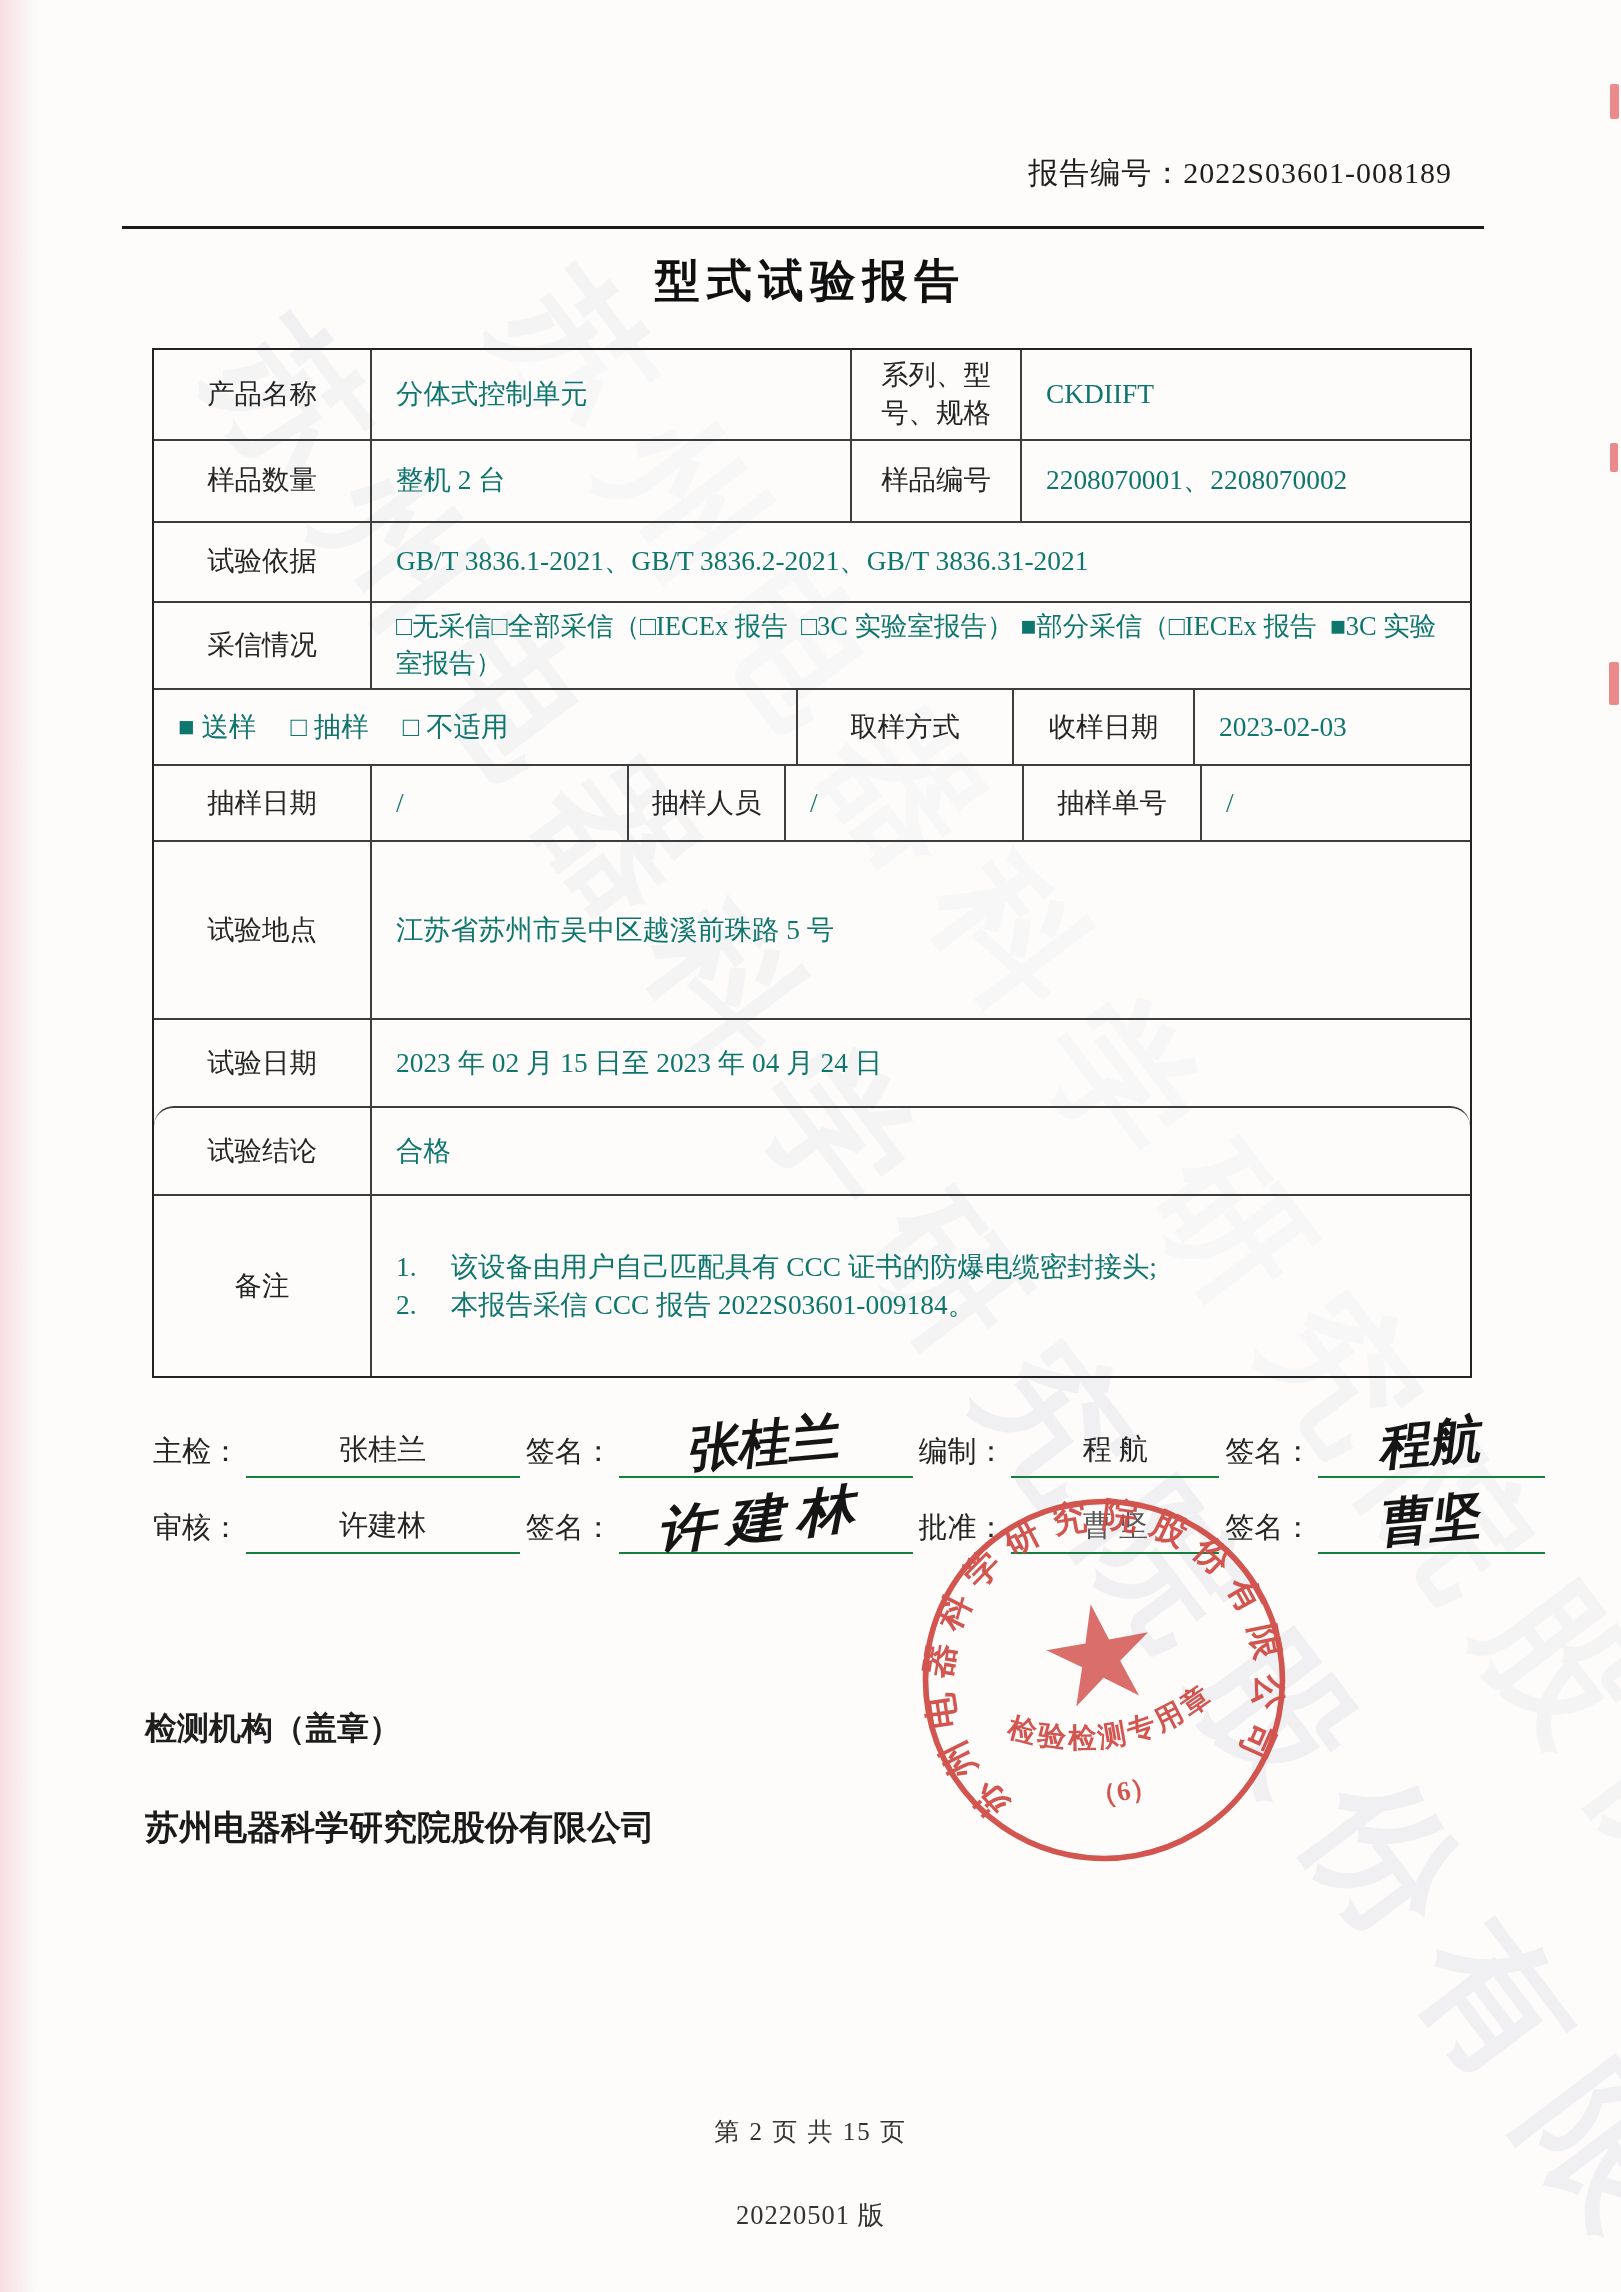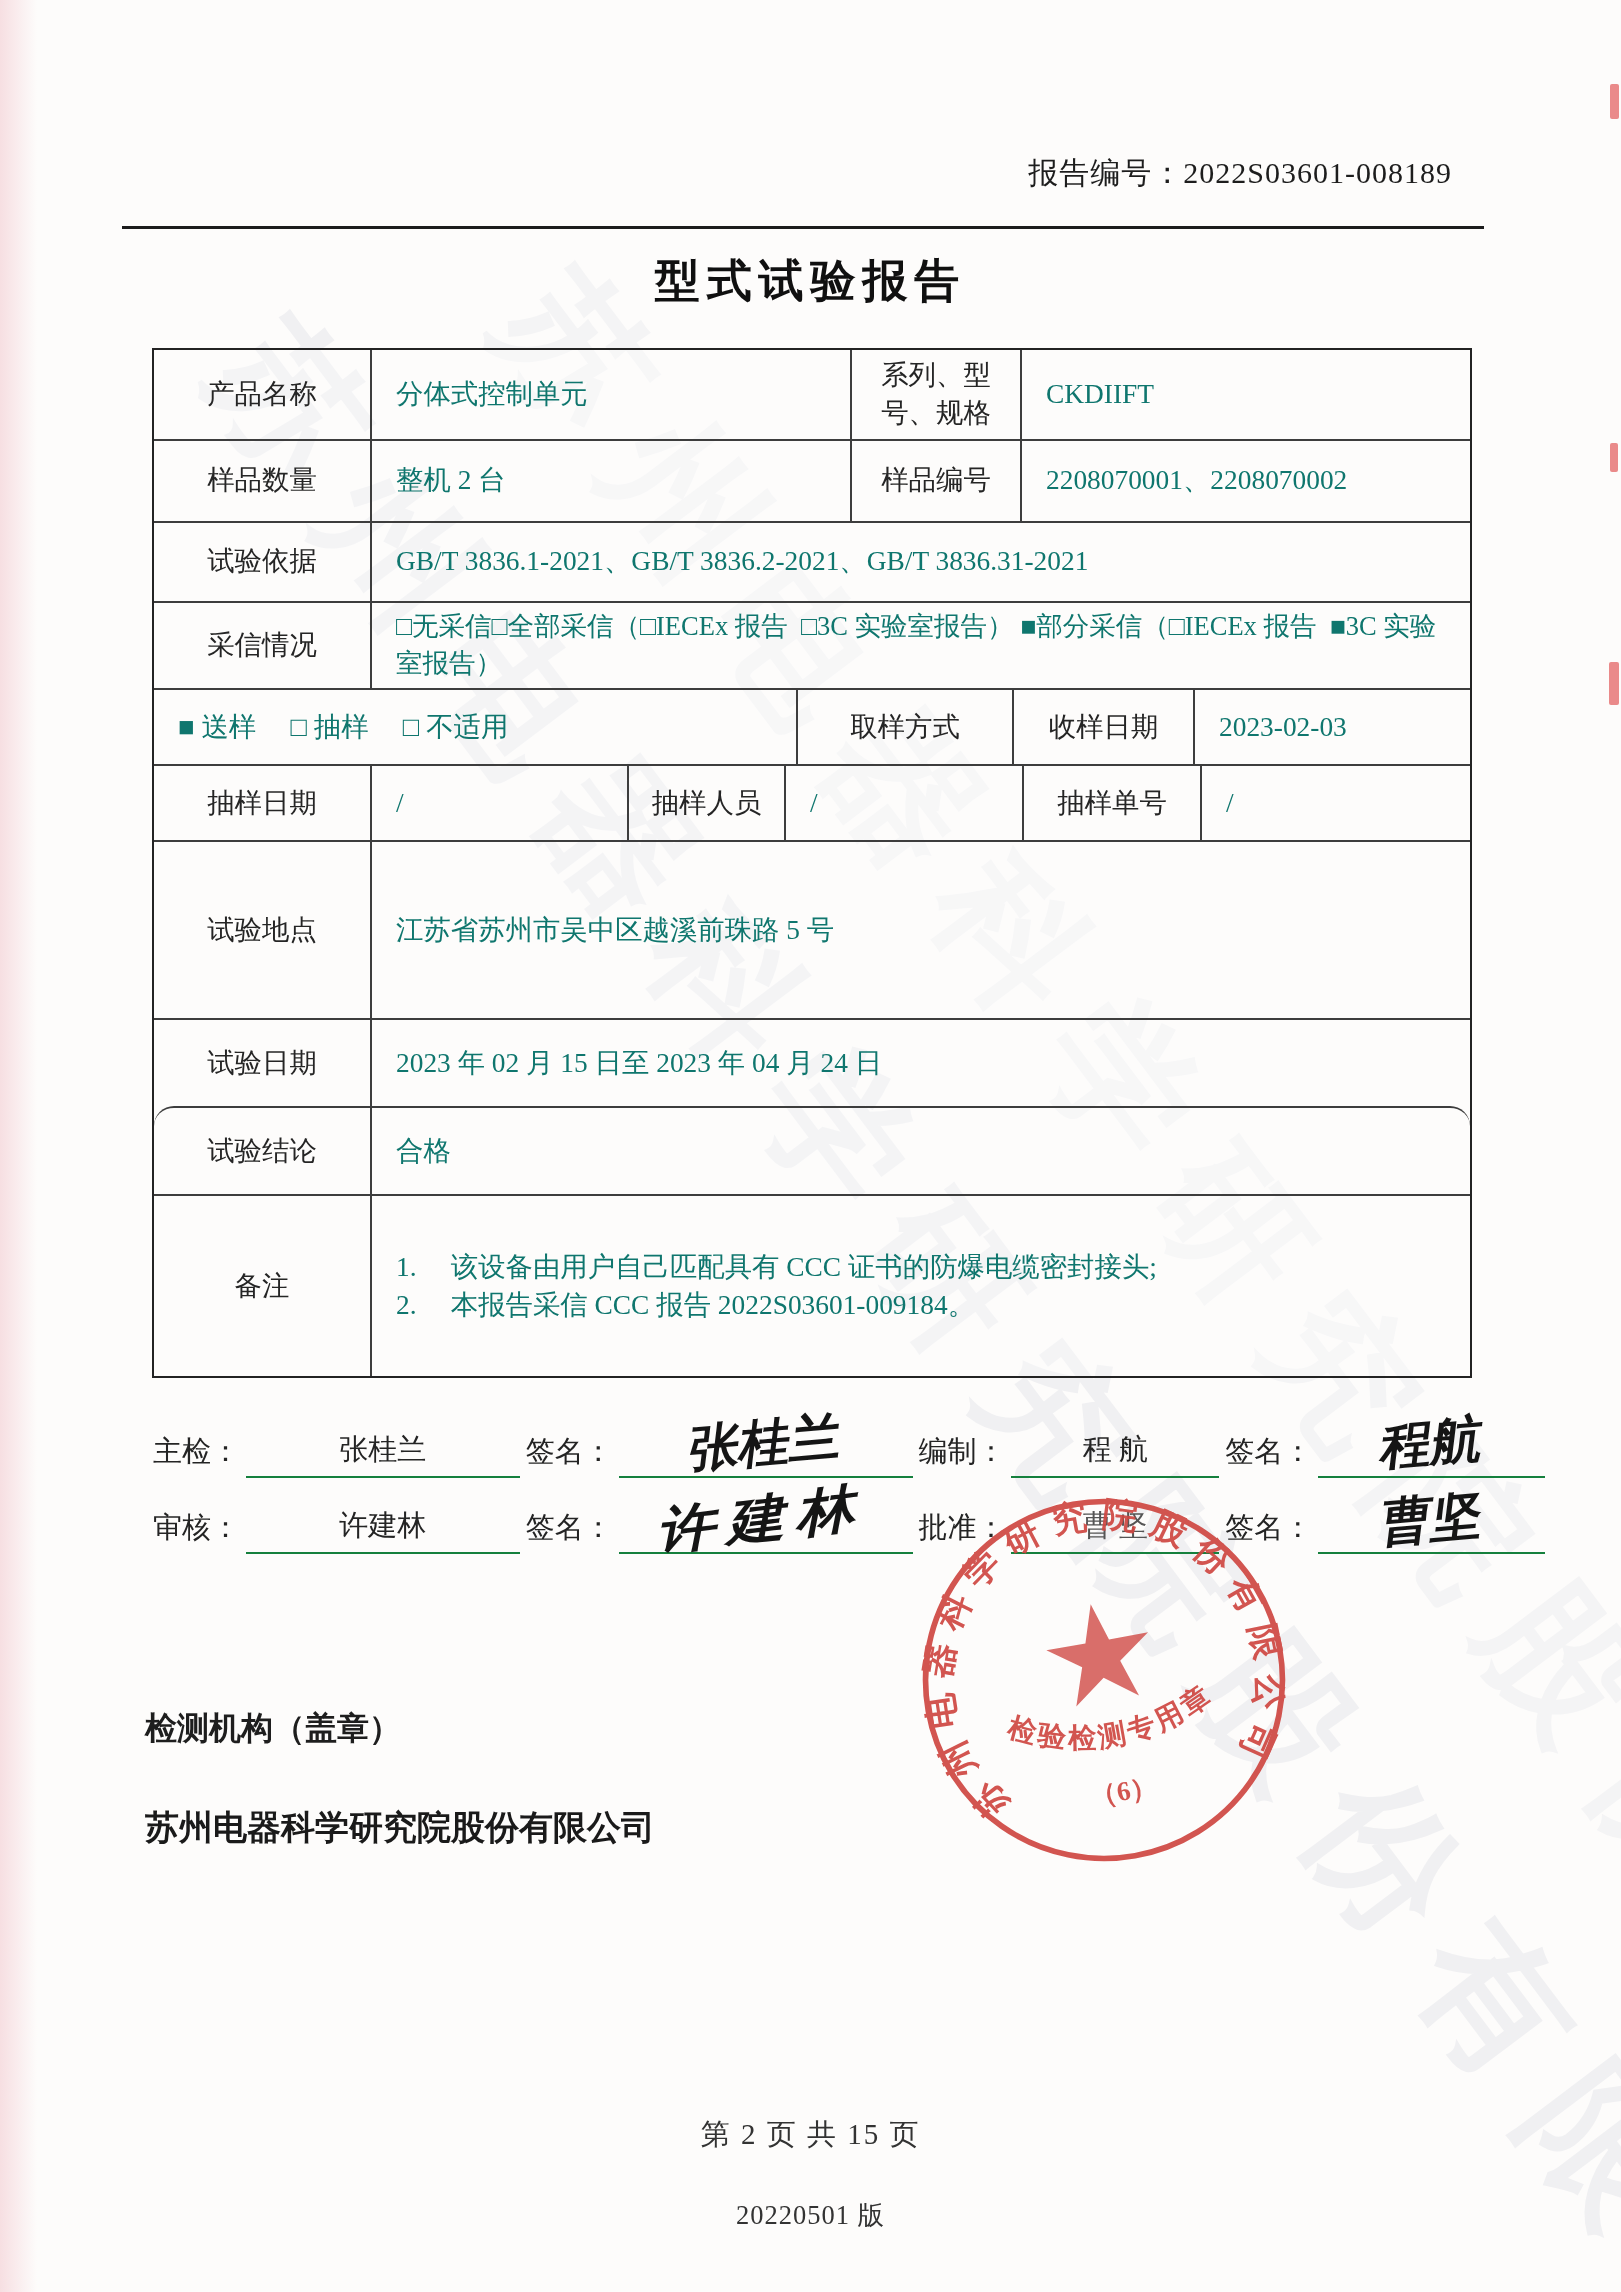--- a/index.html
+++ b/index.html
@@ -81,21 +81,21 @@
   .stamp-ring-text { fill:#cf4742; font-size:31px; font-weight:700; letter-spacing:11px;
     font-family:"Liberation Serif","DejaVu Serif",serif; }
   .stamp-seal-type { fill:#cf4742; font-size:25px; font-weight:700; letter-spacing:3px;
     font-family:"Liberation Serif","DejaVu Serif",serif; }
   .stamp-number { fill:#cf4742; font-size:24px; font-weight:700;
     font-family:"Liberation Serif","DejaVu Serif",serif; }
   .stamp-fill { fill:#cf4742; opacity:0.85; }
 
   
   .page-info { position:absolute; top:2115px; left:0; width:100%; text-align:center;
-    font-size:29px; color:#333; letter-spacing:2px; z-index:2; }
+    font-size:25px; color:#333; letter-spacing:2px; z-index:2; }
   .version { position:absolute; top:2197px; left:0; width:100%; text-align:center;
     font-size:26.5px; color:#333; letter-spacing:1px; z-index:2; }
 </style>
 </head>
 <body>
 
 <div class="page">
 
   <div class="edge-pink"></div>
   <div class="mark mark1"></div>

